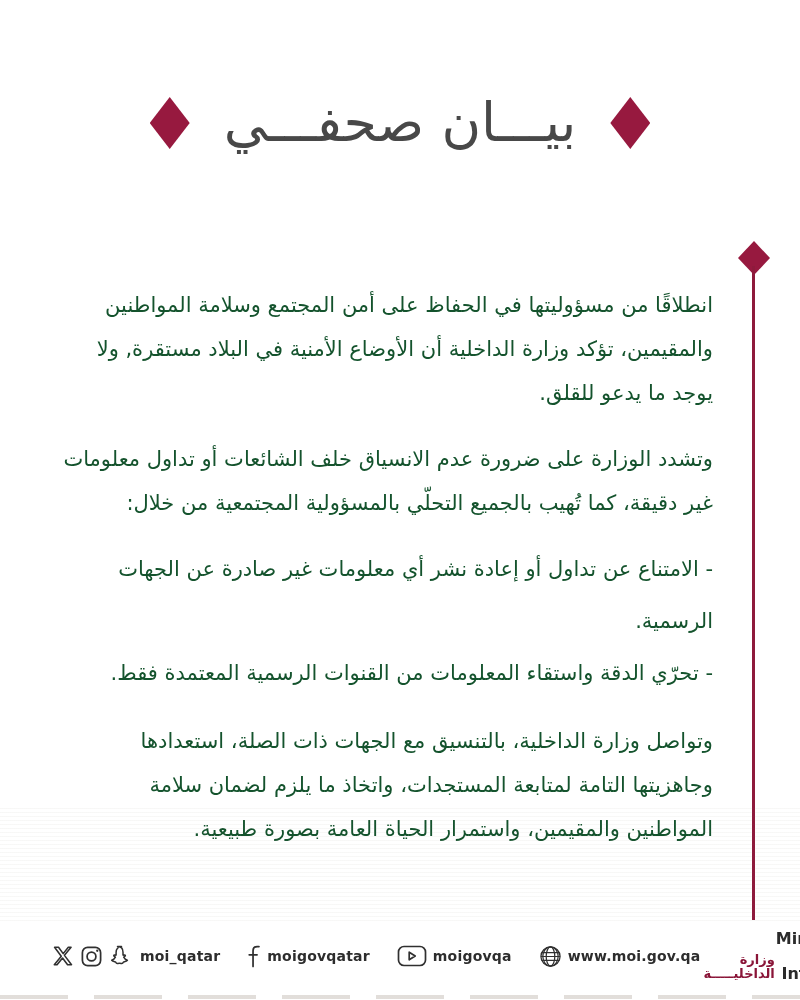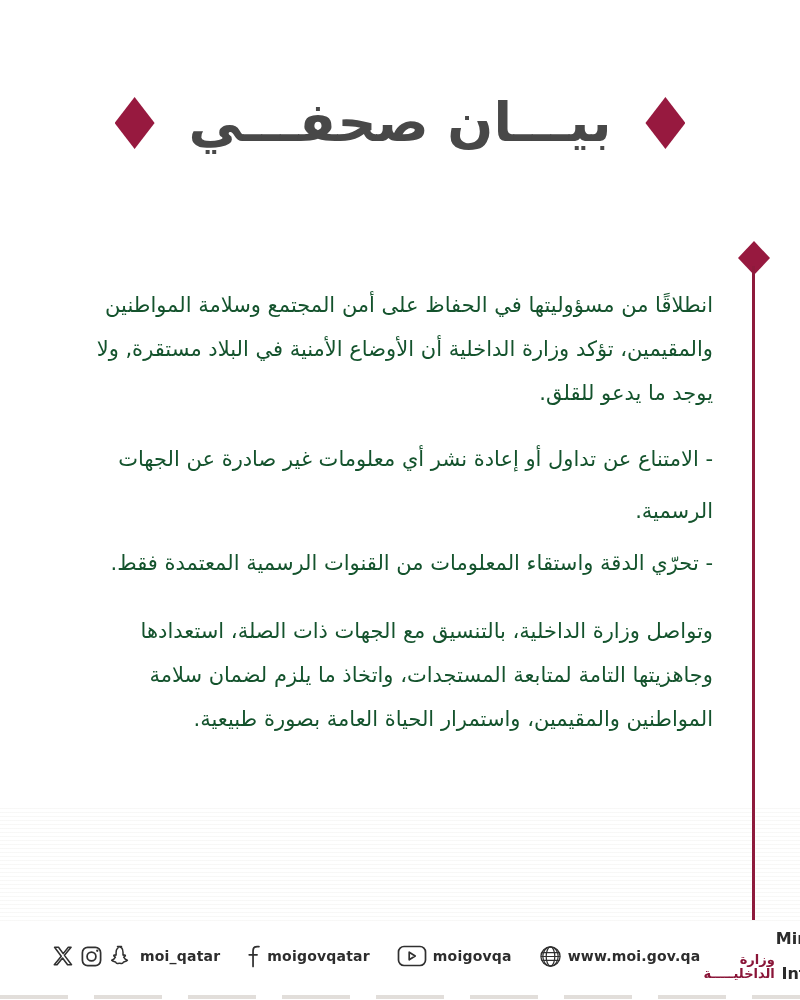--- a/index.html
+++ b/index.html
@@ -25,21 +25,21 @@
   }
   .diamond {
     width: 40px; height: 52px;
     background: #97193f;
     clip-path: polygon(50% 0, 100% 50%, 50% 100%, 0 50%);
     flex: 0 0 auto;
   }
   .page-title {
     margin: 0;
     font-size: 54px;
-    font-weight: bold;
+    font-weight: normal;
     color: #484848;
     line-height: 1.3;
     letter-spacing: -1px;
   }
 
   
   .accent-diamond {
     position: absolute;
     top: 241px; left: 738px;
     width: 32px; height: 34px;
@@ -138,20 +138,21 @@
     <span class="diamond"></span>
     <h1 class="page-title">بيـــان صحفـــي</h1>
     <span class="diamond"></span>
   </header>
 
   <div class="accent-diamond"></div>
   <div class="accent-line"></div>
 
   <main class="body" dir="rtl">
     <p>انطلاقًا من مسؤوليتها في الحفاظ على أمن المجتمع وسلامة المواطنين والمقيمين، تؤكد وزارة الداخلية أن الأوضاع الأمنية في البلاد مستقرة, ولا يوجد ما يدعو للقلق.</p>
+    <p>وتشدد الوزارة على ضرورة عدم الانسياق خلف الشائعات أو تداول معلومات غير دقيقة، كما تُهيب بالجميع التحلّي بالمسؤولية المجتمعية من خلال:</p>
     <ul class="bullets">
       <li>- الامتناع عن تداول أو إعادة نشر أي معلومات غير صادرة عن الجهات الرسمية.</li>
       <li>- تحرّي الدقة واستقاء المعلومات من القنوات الرسمية المعتمدة فقط.</li>
     </ul>
     <p class="closing">وتواصل وزارة الداخلية، بالتنسيق مع الجهات ذات الصلة، استعدادها وجاهزيتها التامة لمتابعة المستجدات، واتخاذ ما يلزم لضمان سلامة المواطنين والمقيمين، واستمرار الحياة العامة بصورة طبيعية.</p>
   </main>
 
   <div class="texture"></div>
 
   <footer class="footer">

